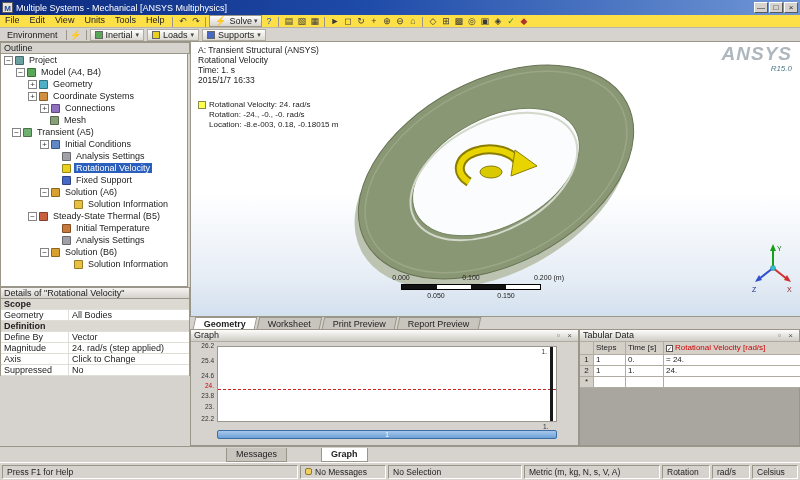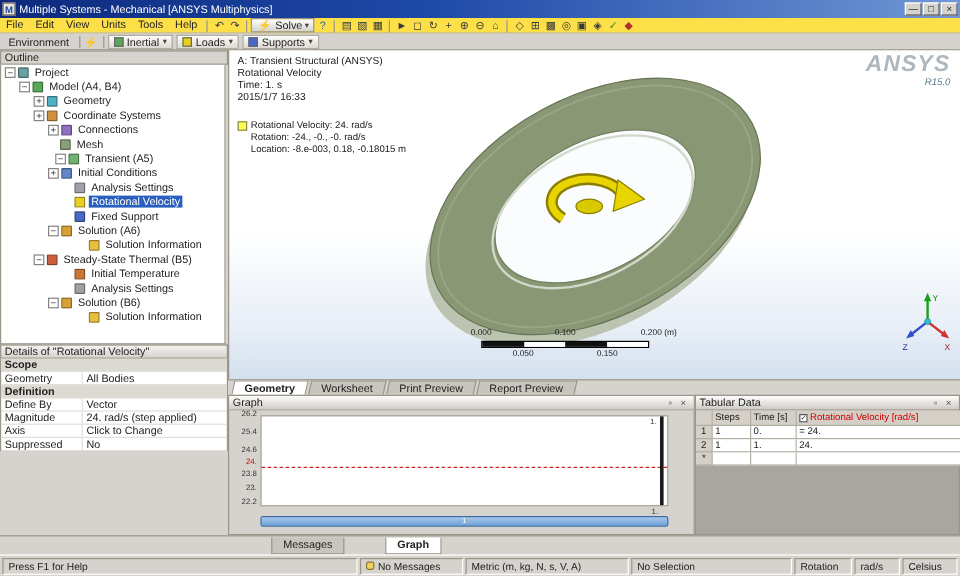--- a/index.html
+++ b/index.html
@@ -236,21 +236,21 @@
   <div class="tree-item" style="padding-left:39px">
     <span class="exp plus"></span>
     <span class="ticon ic-conn"></span>
     <span class="tlabel">Connections</span>
   </div>
   <div class="tree-item" style="padding-left:38px">
     <span class="exp none"></span>
     <span class="ticon ic-mesh"></span>
     <span class="tlabel">Mesh</span>
   </div>
-  <div class="tree-item" style="padding-left:45px">
+  <div class="tree-item" style="padding-left:11px">
     <span class="exp minus"></span>
     <span class="ticon ic-trans"></span>
     <span class="tlabel">Transient (A5)</span>
   </div>
   <div class="tree-item" style="padding-left:39px">
     <span class="exp plus"></span>
     <span class="ticon ic-init"></span>
     <span class="tlabel">Initial Conditions</span>
   </div>
   <div class="tree-item" style="padding-left:50px">
@@ -470,18 +470,18 @@
   <span class="btab">Messages</span>
   <span class="btab active">Graph</span>
 </div>
 
 <div class="statusbar">
   <span class="sec" style="width:296px">Press F1 for Help</span>
   <span class="sec" style="width:86px">
     <span class="dot"></span>
     <span>No Messages</span>
   </span>
+  <span class="sec grow">No Selection</span>
   <span class="sec" style="width:136px">Metric (m, kg, N, s, V, A)</span>
-  <span class="sec grow">No Selection</span>
   <span class="sec" style="width:48px">Rotation</span>
   <span class="sec" style="width:38px">rad/s</span>
   <span class="sec" style="width:46px">Celsius</span>
 </div>
 
 </body></html>

